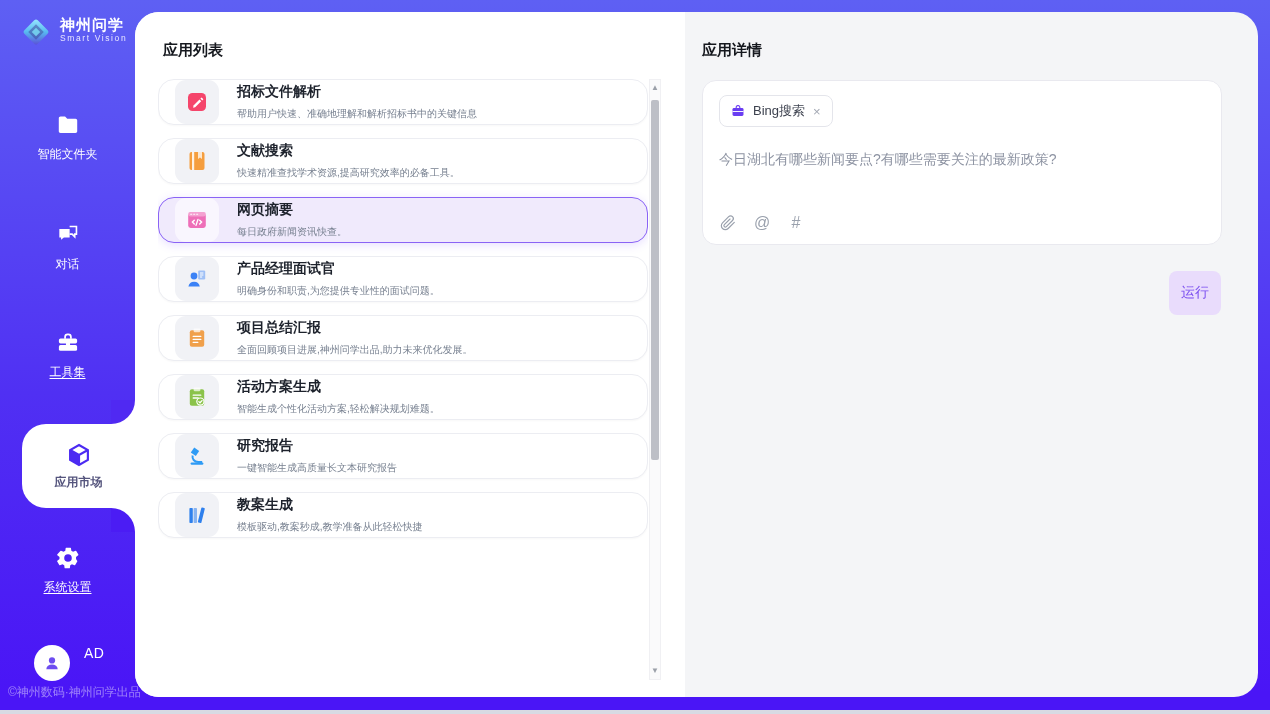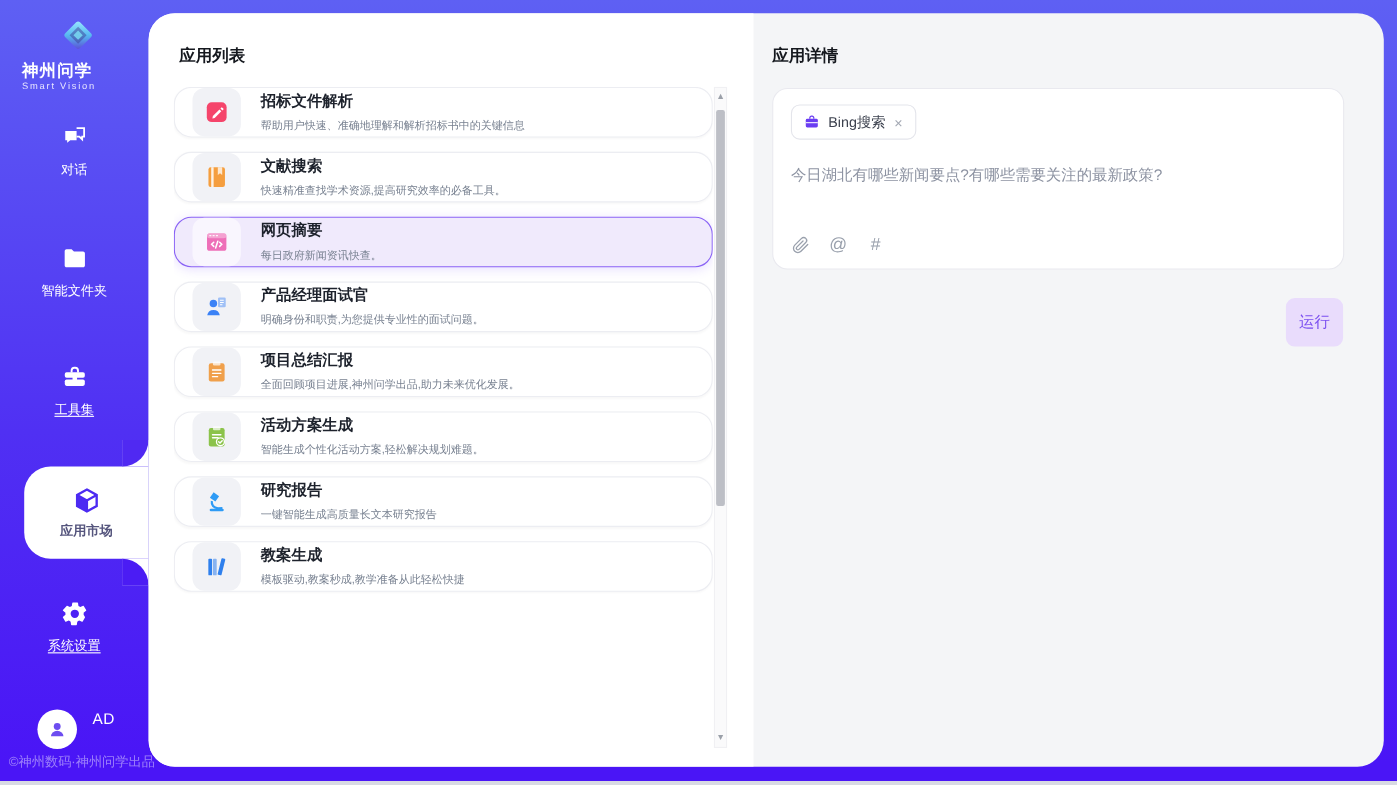--- a/index.html
+++ b/index.html
@@ -4,21 +4,21 @@
 <style>
   * { margin:0; padding:0; box-sizing:border-box; }
   html,body { width:1270px; height:714px; overflow:hidden; }
   body { font-family:"Liberation Sans","DejaVu Sans",sans-serif; position:relative; }
 
   .stage { position:absolute; inset:0; background:linear-gradient(180deg,#5e60f3 0%,#5030f3 55%,#4a15f6 97%); overflow:hidden; }
   .bottom-strip { position:absolute; left:0; right:0; bottom:0; height:4px; background:#d8dae3; }
 
   
   .sidebar { position:absolute; left:0; top:0; width:135px; height:710px; }
-  .brand { position:absolute; left:20px; top:16px; display:flex; align-items:flex-end; gap:8px;flex-direction:column; }
+  .brand { position:absolute; left:20px; top:16px; display:flex; align-items:flex-start; gap:8px; }
   .brand-logo svg { width:32px; height:32px; display:block; }
   .brand-name { color:#fff; font-size:15px; font-weight:bold; letter-spacing:1px; line-height:17px; }
   .brand-sub { color:#e8e6ff; font-size:8.5px; letter-spacing:1.6px; }
 
   .nav { position:absolute; inset:0; }
   .nav-item { position:absolute; left:0; right:0; height:62px; display:flex; flex-direction:column; align-items:center; justify-content:flex-start; color:#fff; cursor:pointer; }
   .nav-item:nth-child(1){ top:112px; }
   .nav-item:nth-child(2){ top:222px; }
   .nav-item:nth-child(3){ top:330px; }
   .nav-item:nth-child(4){ top:424px;font-weight:bold; }
@@ -109,35 +109,35 @@
         <div class="brand-sub">Smart Vision</div>
       </span>
     </div>
 
     <div class="nav">
 
         <div class="nav-item">
 
           <span class="nav-icon">
             <svg viewBox="0 0 24 24" style="width: 100%; height: 100%;">
+              <path d="M3.5 5.8c0-.9.7-1.6 1.6-1.6h4.2l2 2h7.6c.9 0 1.6.7 1.6 1.6v10c0 .9-.7 1.6-1.6 1.6H5.1c-.9 0-1.6-.7-1.6-1.6z" fill="currentColor"></path>
+            </svg>
+          </span>
+          <span class="nav-label">智能文件夹</span>
+        </div>
+
+        <div class="nav-item">
+
+          <span class="nav-icon">
+            <svg viewBox="0 0 24 24" style="width: 100%; height: 100%;">
               <path d="M13.5 4.2h6.3v7h-1.6v2.4l-2.4-2.4h-2.3" fill="none" stroke="currentColor" stroke-width="1.5"></path>
               <path d="M4 6.5h9.5v7.8H8.2L5.6 16.4v-2.1H4z" fill="currentColor"></path>
             </svg>
           </span>
           <span class="nav-label">对话</span>
-        </div>
-
-        <div class="nav-item">
-
-          <span class="nav-icon">
-            <svg viewBox="0 0 24 24" style="width: 100%; height: 100%;">
-              <path d="M3.5 5.8c0-.9.7-1.6 1.6-1.6h4.2l2 2h7.6c.9 0 1.6.7 1.6 1.6v10c0 .9-.7 1.6-1.6 1.6H5.1c-.9 0-1.6-.7-1.6-1.6z" fill="currentColor"></path>
-            </svg>
-          </span>
-          <span class="nav-label">智能文件夹</span>
         </div>
 
         <div class="nav-item underline">
 
           <span class="nav-icon">
             <svg viewBox="0 0 24 24" style="width: 100%; height: 100%;">
               <path d="M9.3 8V6.4A2.4 2.4 0 0 1 11.7 4h.6a2.4 2.4 0 0 1 2.4 2.4V8" fill="none" stroke="currentColor" stroke-width="1.6"></path>
               <rect x="3.6" y="7.8" width="16.8" height="4.6" rx="1.5" fill="currentColor"></rect>
               <rect x="3.6" y="13.9" width="16.8" height="5.3" rx="1.5" fill="currentColor"></rect>
               <rect x="10.1" y="10.6" width="3.8" height="4.6" rx="0.9" fill="currentColor"></rect>

